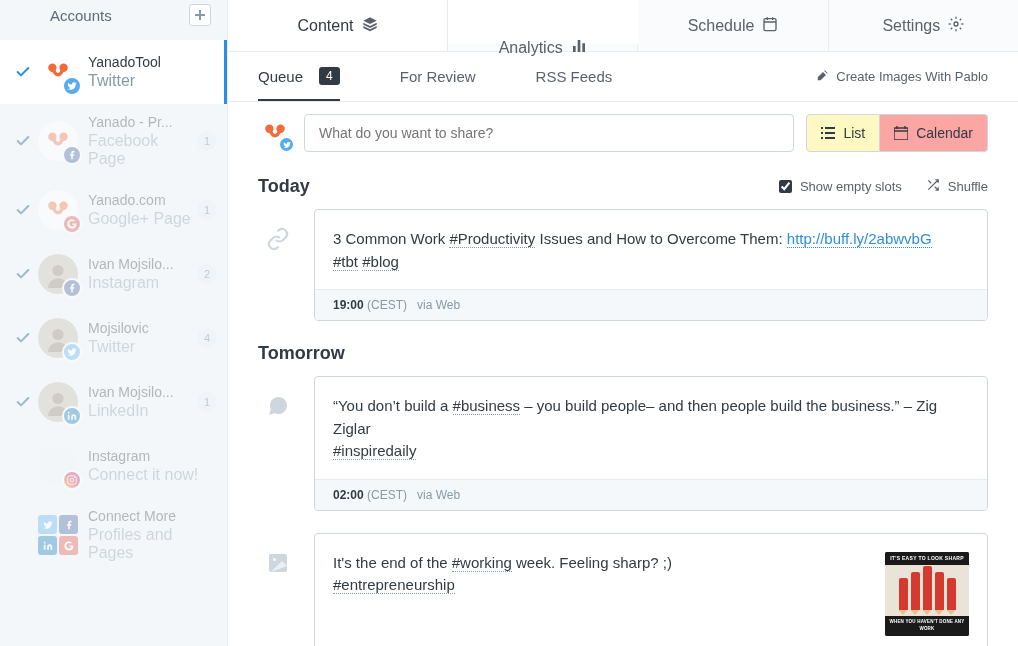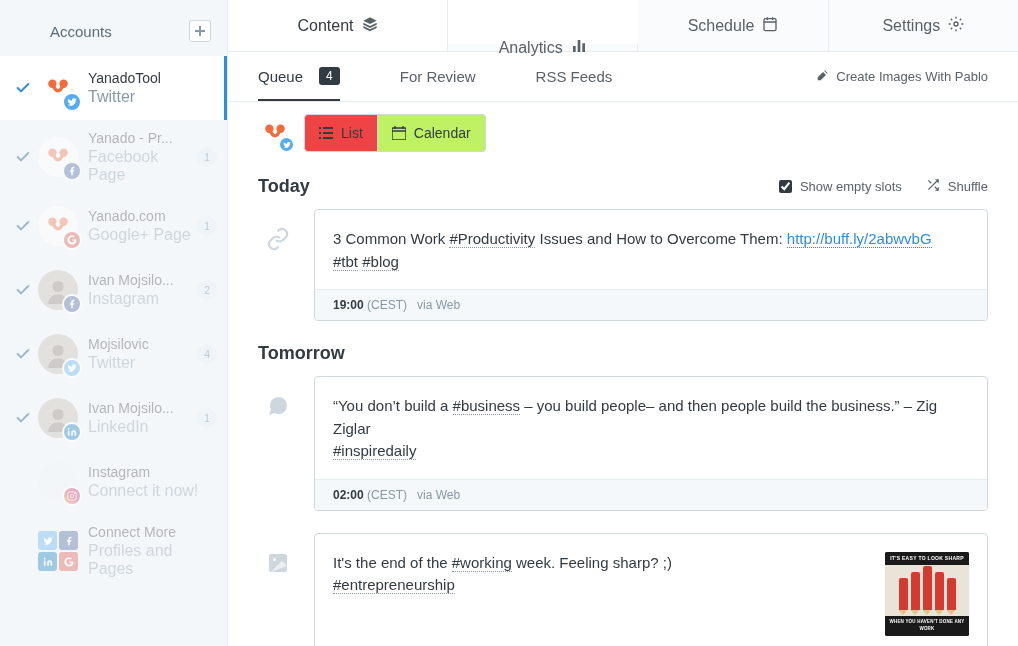--- a/index.html
+++ b/index.html
@@ -3,21 +3,21 @@
 <meta charset="utf-8">
 <style>
 * { box-sizing: border-box; margin: 0; padding: 0; }
 body { font-family: -apple-system, BlinkMacSystemFont, "Segoe UI", Helvetica, Arial, sans-serif; font-size: 14px; color: #333; background: #fff; width: 1018px; height: 646px; overflow: hidden; }
 
 .app { display: flex; height: 100%; }
 
 
 .sidebar { width: 228px; background: #f4f7fa; border-right: 1px solid #e6ecf0; display: flex; flex-direction: column; position: relative; }
 .sidebar-overlay { position: absolute; inset: 0; background: rgba(244,247,250,0.65); pointer-events: none; z-index: 5; }
-.sidebar-header { display: flex; align-items: center; justify-content: space-between; padding: 20px 16px 14px 50px; color: #5a6b7b; font-size: 15px; position: relative; z-index: 6; }
+.sidebar-header { display: flex; align-items: center; justify-content: space-between; padding: 4px 16px 14px 50px; color: #5a6b7b; font-size: 15px; position: relative; z-index: 6; }
 .add-account { width: 22px; height: 22px; border: 1px solid #ced7de; border-radius: 3px; background: #fff; color: #8899a6; display: flex; align-items: center; justify-content: center; cursor: pointer; font-size: 14px; }
 
 .account-list { display: flex; flex-direction: column; }
 .account-item { display: flex; align-items: center; padding: 10px 10px 10px 8px; cursor: pointer; position: relative; min-height: 64px; }
 .account-item.active { background: #fff; z-index: 10; }
 .account-item.active::after { content:""; position:absolute; right:0; top:0; bottom:0; width:3px; background:#2c8ee0; }
 .check-col { width: 30px; display: flex; justify-content: center; color: #9fb7cc; font-size: 16px; z-index: 6; }
 .account-item.active .check-col { color: #2c8ee0; }
 .avatar-wrap { position: relative; width: 40px; height: 40px; margin-right: 10px; }
 .avatar { width: 40px; height: 40px; border-radius: 50%; background: #fff; display:flex; align-items:center; justify-content:center; overflow:hidden; }
@@ -55,22 +55,22 @@
 .sub-tabs .spacer { flex:1; }
 .pablo-link { color:#59626a; font-size:13px; display:flex; align-items:center; gap:6px; cursor:pointer; }
 
 .content-area { padding:12px 30px 20px 30px; overflow-y:auto; flex:1; }
 .composer-row { display:flex; align-items:center; gap:12px; margin-bottom:24px; }
 .mini-avatar { position:relative; width:34px; height:34px; }
 .mini-avatar .avatar { width:34px; height:34px; }
 .mini-avatar .net-badge { width:17px; height:17px; right:-3px; bottom:-3px; border-width:2px; }
 .mini-avatar .net-badge svg { width:8px; height:8px; }
 .composer-input { flex:1; border:1px solid #ced7de; border-radius:4px; height:38px; padding:0 14px; font-size:14px; color:#8899a6; outline:none; }
-.btn { border:1px solid #ced7de; background:#bef264; height:38px; padding:0 14px; border-radius:4px; display:flex; align-items:center; gap:8px; font-size:14px; color:#323b43; cursor:pointer; }
-.btn.active { background:#ef4444; }
+.btn { border:1px solid #ced7de; background:#fca5a5; height:38px; padding:0 14px; border-radius:4px; display:flex; align-items:center; gap:8px; font-size:14px; color:#323b43; cursor:pointer; }
+.btn.active { background:#fef9c3; }
 .btn-group { display:flex; }
 .btn-group .btn:first-child { border-radius:4px 0 0 4px; }
 .btn-group .btn:last-child { border-radius:0 4px 4px 0; border-left:none; }
 
 .section-head { display:flex; align-items:center; margin-bottom:12px; }
 .section-title { font-size:18px; color:#323b43; font-weight:600; }
 .section-head .spacer { flex:1; }
 .head-opt { display:flex; align-items:center; gap:8px; color:#59626a; font-size:13px; margin-left:24px; cursor:pointer; }
 .head-opt input { accent-color:#323b43; }
 
@@ -365,20 +365,21 @@
                 <circle cx="28" cy="14" r="6" fill="#f26b3a"></circle>
                 <path d="M12 14 Q20 34 28 14" stroke="#f26b3a" stroke-width="5" fill="none"></path>
               </svg>
             </div>
           <div class="net-badge net-twitter">
               <svg viewBox="0 0 24 24">
                 <path d="M23 3a10.9 10.9 0 01-3.14 1.53 4.48 4.48 0 00-7.86 3v1A10.66 10.66 0 013 4s-4 9 5 13a11.64 11.64 0 01-7 2c9 5 20 0 20-11.5a4.5 4.5 0 00-.08-.83A7.72 7.72 0 0023 3z"></path>
               </svg>
             </div>
         </div>
+        <input class="composer-input" placeholder="What do you want to share?" style="">
         <div class="btn-group">
           <button class="btn active">
             <svg width="14" height="12" viewBox="0 0 14 12">
                 <path d="M0 0h2v2H0zM4 0h10v2H4zM0 5h2v2H0zM4 5h10v2H4zM0 10h2v2H0zM4 10h10v2H4z" fill="currentColor"></path>
               </svg>
             <span>List</span>
           </button>
           <button class="btn">
             <svg width="14" height="14" viewBox="0 0 14 14">
                 <rect x="0" y="2" width="14" height="12" rx="1" fill="none" stroke="currentColor" stroke-width="1.4"></rect>

